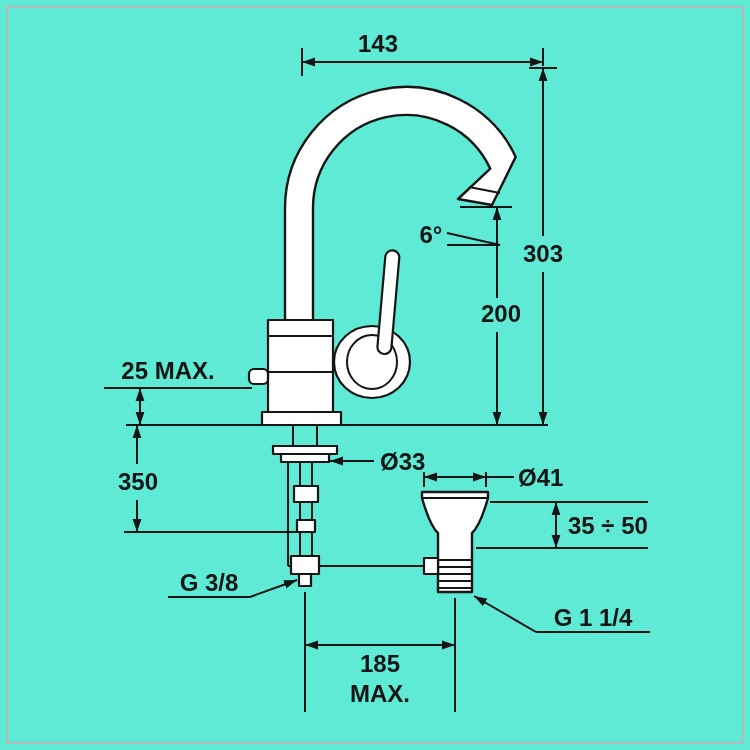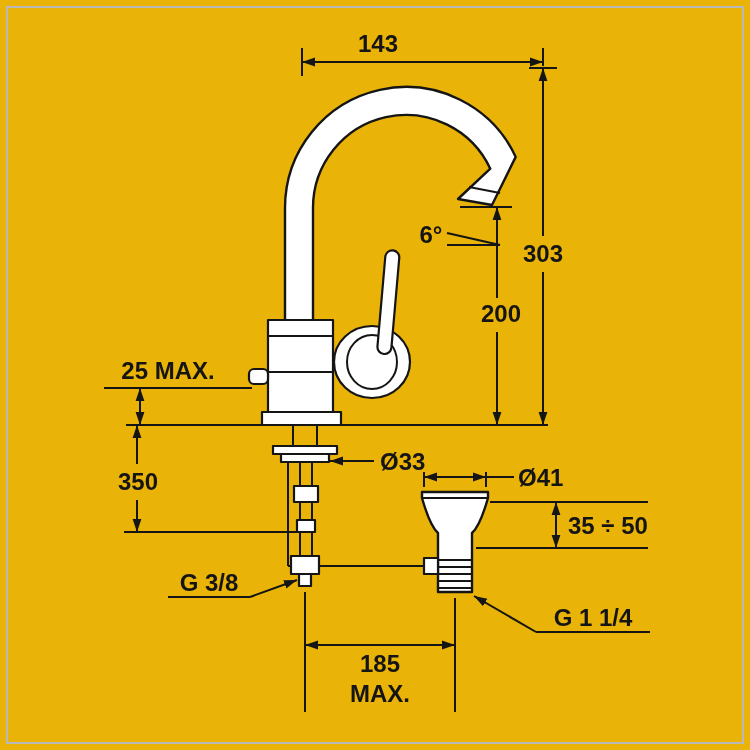--- a/index.html
+++ b/index.html
@@ -1,16 +1,16 @@
 <!DOCTYPE html>
 <html><head>
 <meta charset="utf-8">
 <style>
   html,body{margin:0;padding:0;background:#ffffff;}
-  .stage{position:relative;width:750px;height:750px;background:#eab308;overflow:hidden;}
+  .stage{position:relative;width:750px;height:750px;background:#5eead4;overflow:hidden;}
   svg{display:block;}
   text{font-family:"Liberation Sans","DejaVu Sans",sans-serif;font-weight:700;font-size:24px;fill:#151515;}
   .outline{fill:#ffffff;stroke:#151515;stroke-width:2.4;stroke-linejoin:round;}
   .solid{fill:#ffffff;stroke:#151515;stroke-width:2.2;stroke-linejoin:round;}
   .thin{fill:none;stroke:#151515;stroke-width:2;}
   .dim{fill:none;stroke:#151515;stroke-width:2;}
   .frame{fill:none;stroke:#b9b9b9;stroke-width:2;}
 </style>
 </head>
 <body>

